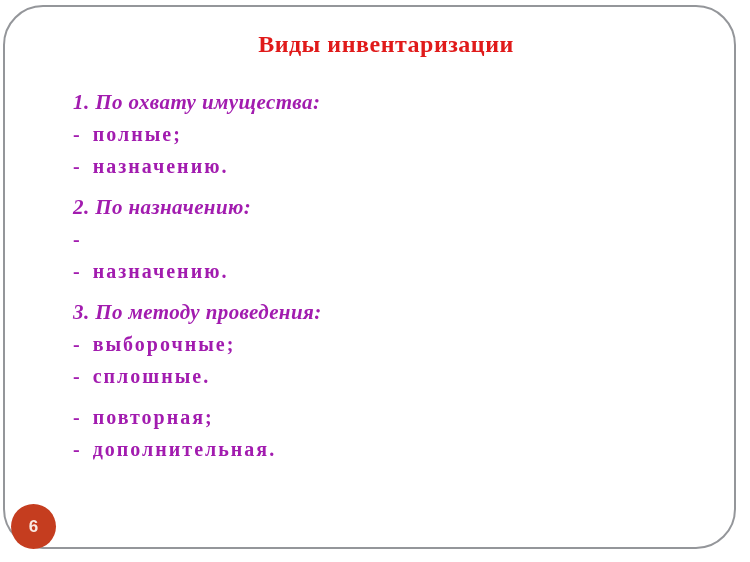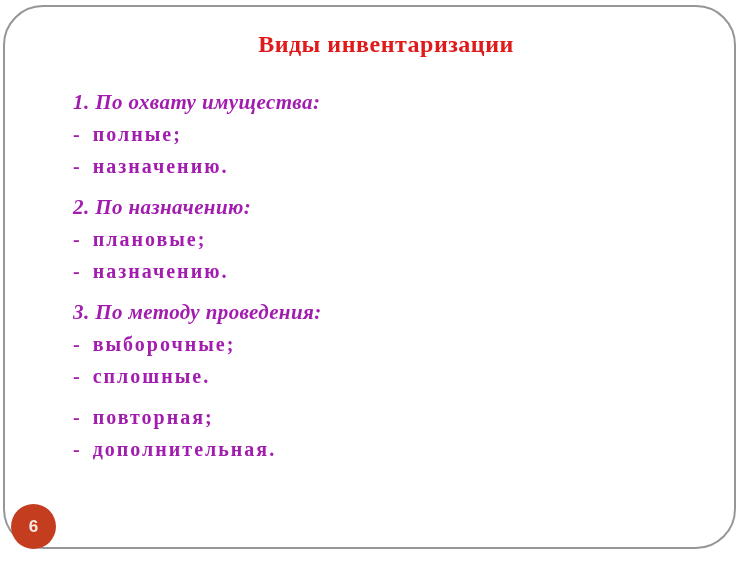--- a/index.html
+++ b/index.html
@@ -112,21 +112,20 @@
         <div class="list-item">
           <span class="marker">-</span>
           <span class="item-text">назначению.</span>
         </div>
       </div>
 
       <div class="section">
         <div class="section-heading">2. По назначению:</div>
         <div class="list-item">
           <span class="marker">-</span>
-          <span class="item-text">плановые;</span>
         </div>
         <div class="list-item">
           <span class="marker">-</span>
           <span class="item-text">назначению.</span>
         </div>
       </div>
 
       <div class="section">
         <div class="section-heading">3. По методу проведения:</div>
         <div class="list-item">

